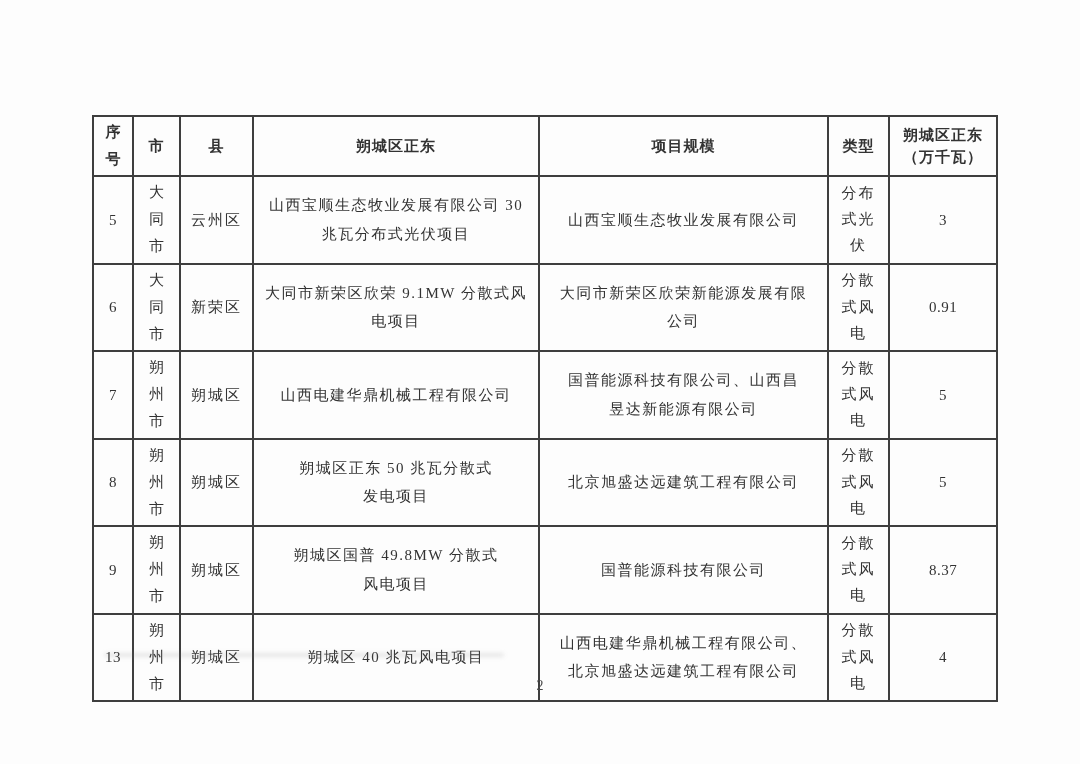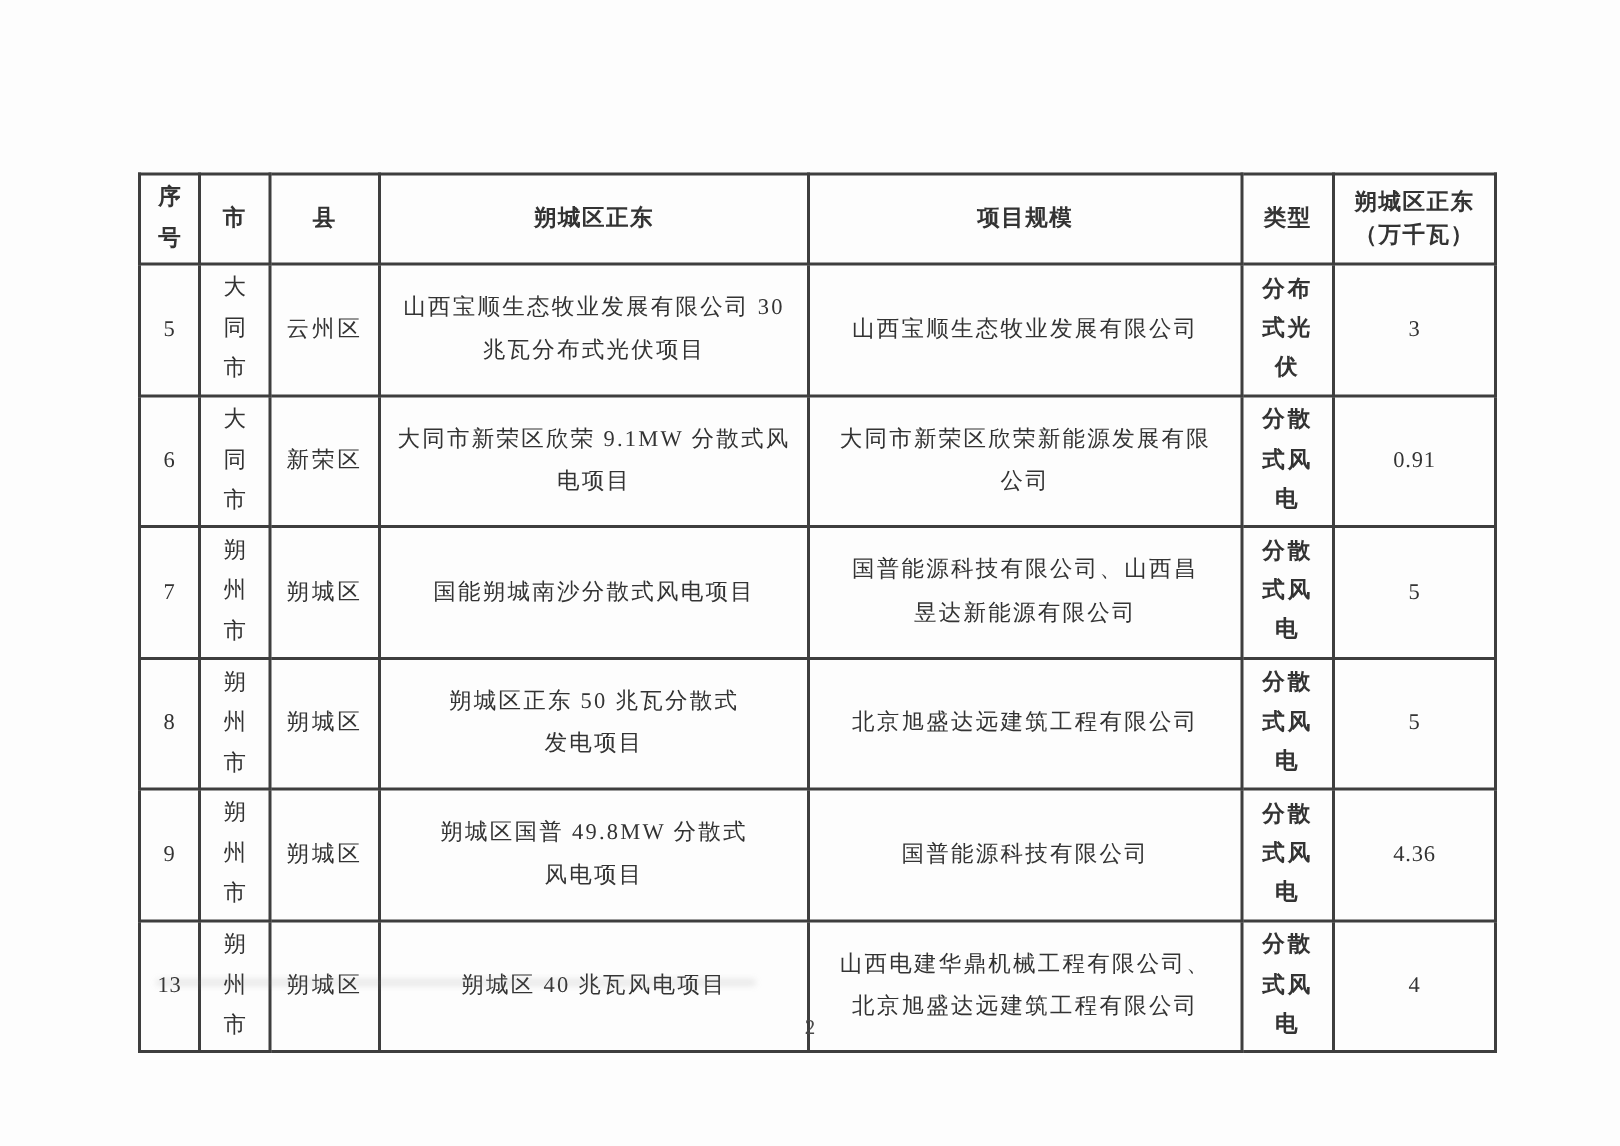--- a/index.html
+++ b/index.html
@@ -62,21 +62,20 @@
     line-height: 1.8;
   }
   
   .stack2 {
     display: inline-block;
     width: 37px;
     word-break: break-all;
     letter-spacing: 2px;
     line-height: 1.75;
     text-align: center;
-    font-weight: bold;
   }
   .c-name, .c-unit {
     letter-spacing: 1.5px;
     padding: 2px 10px;
   }
   .c-county { letter-spacing: 2px; }
   .c-no, .c-scale {
     letter-spacing: 0.5px;
     font-size: 15px;
   }
@@ -147,21 +146,21 @@
 电项目</span></td>
       <td class="c-unit"><span>大同市新荣区欣荣新能源发展有限
 公司</span></td>
       <td class="c-type"><span class="stack2">分散式风电</span></td>
       <td class="c-scale"><span>0.91</span></td>
     </tr>
         <tr>
       <td class="c-no"><span>7</span></td>
       <td class="c-city"><span class="stack1">朔州市</span></td>
       <td class="c-county"><span>朔城区</span></td>
-      <td class="c-name"><span>国能朔城南沙分散式风电项目</span></td>
+      <td class="c-name"><span>山西电建华鼎机械工程有限公司</span></td>
       <td class="c-unit"><span>国普能源科技有限公司、山西昌
 昱达新能源有限公司</span></td>
       <td class="c-type"><span class="stack2">分散式风电</span></td>
       <td class="c-scale"><span>5</span></td>
     </tr>
         <tr>
       <td class="c-no"><span>8</span></td>
       <td class="c-city"><span class="stack1">朔州市</span></td>
       <td class="c-county"><span>朔城区</span></td>
       <td class="c-name"><span>朔城区正东 50 兆瓦分散式
@@ -171,21 +170,21 @@
       <td class="c-scale"><span>5</span></td>
     </tr>
         <tr>
       <td class="c-no"><span>9</span></td>
       <td class="c-city"><span class="stack1">朔州市</span></td>
       <td class="c-county"><span>朔城区</span></td>
       <td class="c-name"><span>朔城区国普 49.8MW 分散式
 风电项目</span></td>
       <td class="c-unit"><span>国普能源科技有限公司</span></td>
       <td class="c-type"><span class="stack2">分散式风电</span></td>
-      <td class="c-scale"><span>4.36</span></td>
+      <td class="c-scale"><span>8.37</span></td>
     </tr>
         <tr>
       <td class="c-no"><span>13</span></td>
       <td class="c-city"><span class="stack1">朔州市</span></td>
       <td class="c-county"><span>朔城区</span></td>
       <td class="c-name"><span>朔城区 40 兆瓦风电项目</span></td>
       <td class="c-unit"><span>山西电建华鼎机械工程有限公司、
 北京旭盛达远建筑工程有限公司</span></td>
       <td class="c-type"><span class="stack2">分散式风电</span></td>
       <td class="c-scale"><span>4</span></td>

